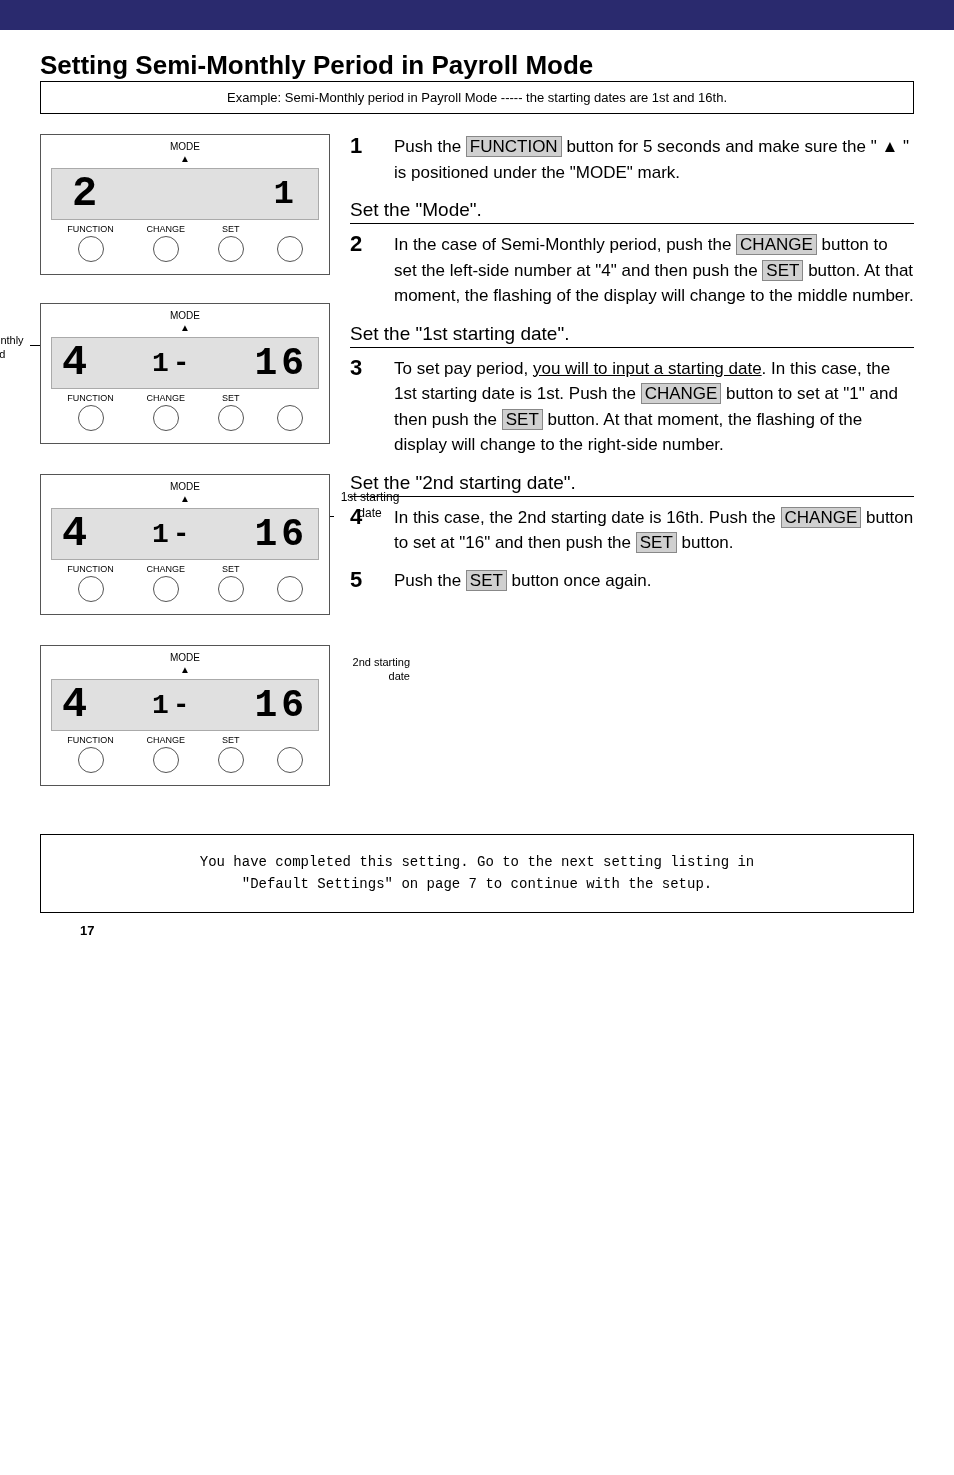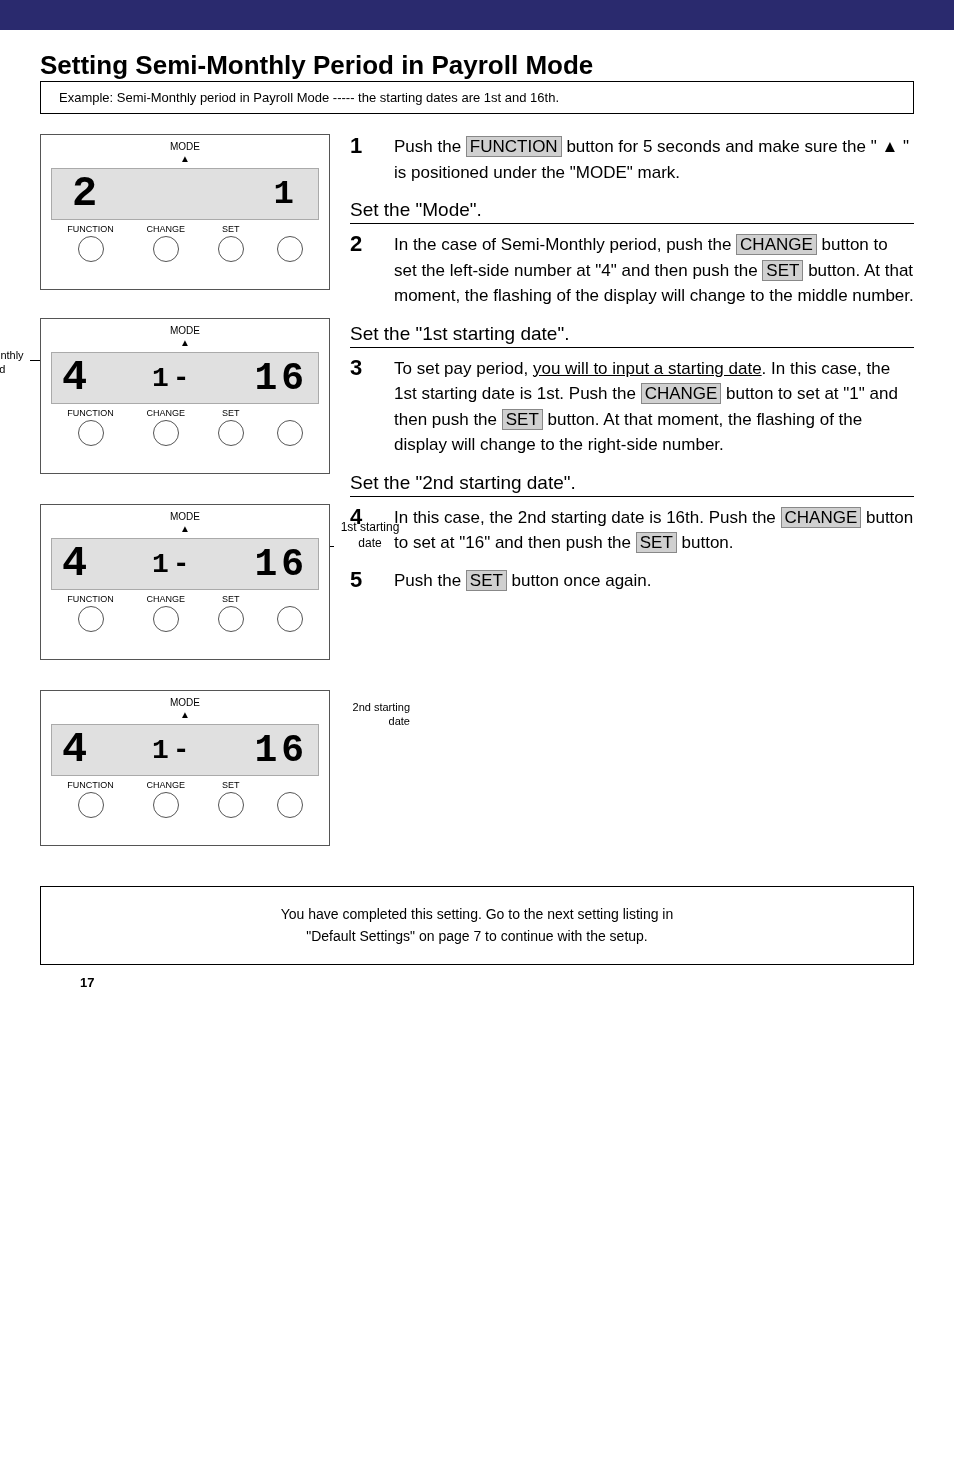--- a/index.html
+++ b/index.html
@@ -26,41 +26,42 @@
     .page-title {
       font-size: 26px;
       font-weight: bold;
     }
 
     .example-box {
       border: 1px solid #000;
       padding: 8px 18px;
       margin-bottom: 20px;
       font-size: 13px;
+      text-align: center;
     }
 
     .main-layout {
       display: flex;
       gap: 20px;
       align-items: flex-start;
     }
 
     .left-column {
       width: 290px;
       flex-shrink: 0;
     }
 
     .right-column {
       flex: 1;
     }
 
     .device-panel {
       border: 1px solid #555;
       background: #fff;
-      padding: 6px 10px 27px 10px;
+      padding: 6px 10px 12px 10px;
       position: relative;
     }
 
     .mode-label-top {
       text-align: center;
       font-size: 10px;
       margin-bottom: 2px;
     }
 
     .mode-arrow {
@@ -159,23 +160,24 @@
     }
 
     .underline-text {
       text-decoration: underline;
     }
 
     .footer-box {
       border: 1px solid #000;
       padding: 16px;
       text-align: center;
-      margin-top: 30px;
+      margin-top: 38px;
       font-size: 14px;
       line-height: 1.6;
+      font-family: Liberation Mono, monospace;
     }
 
     .page-number {
       position: absolute;
       bottom: 20px;
       left: 40px;
       font-weight: bold;
       font-size: 13px;
     }
 

